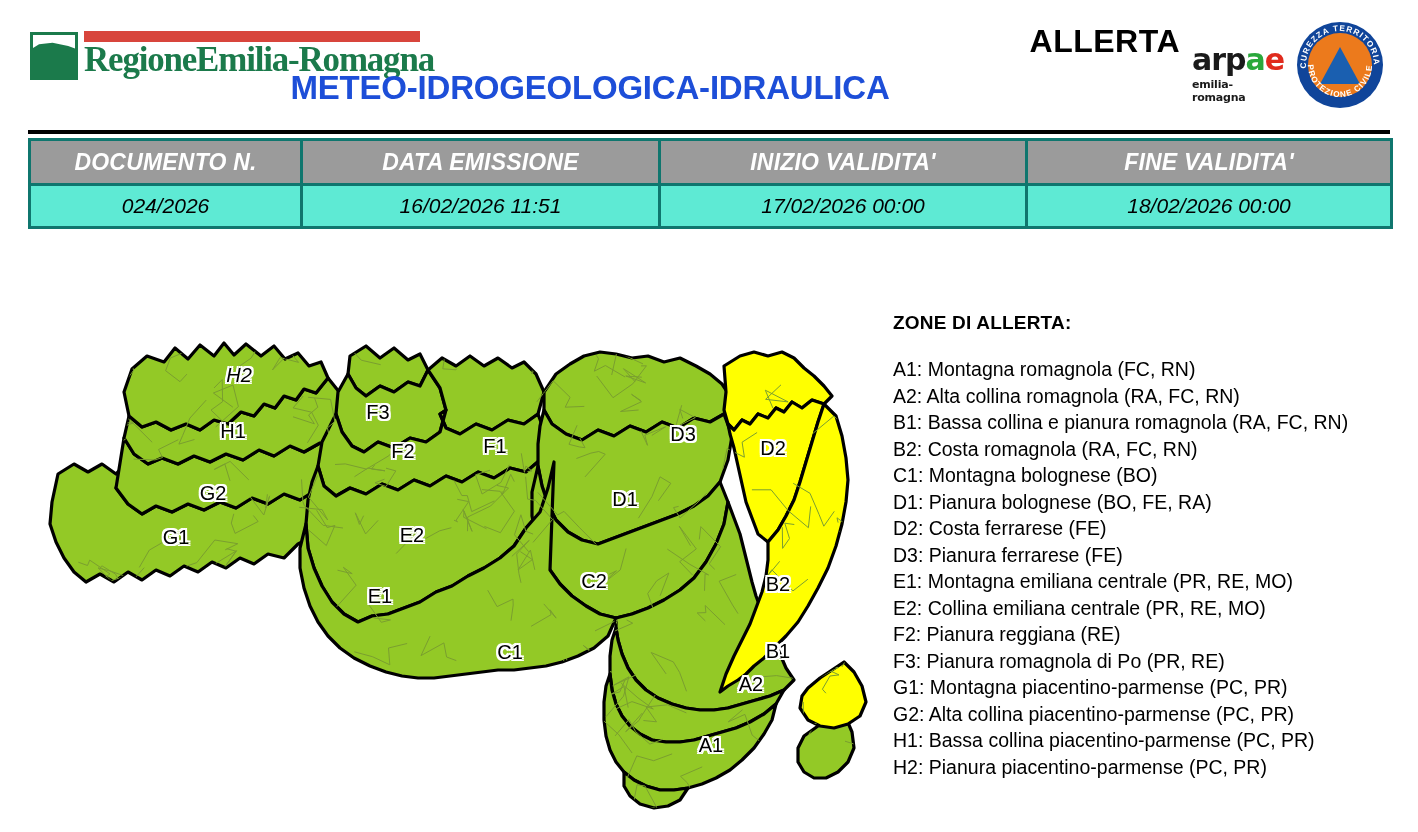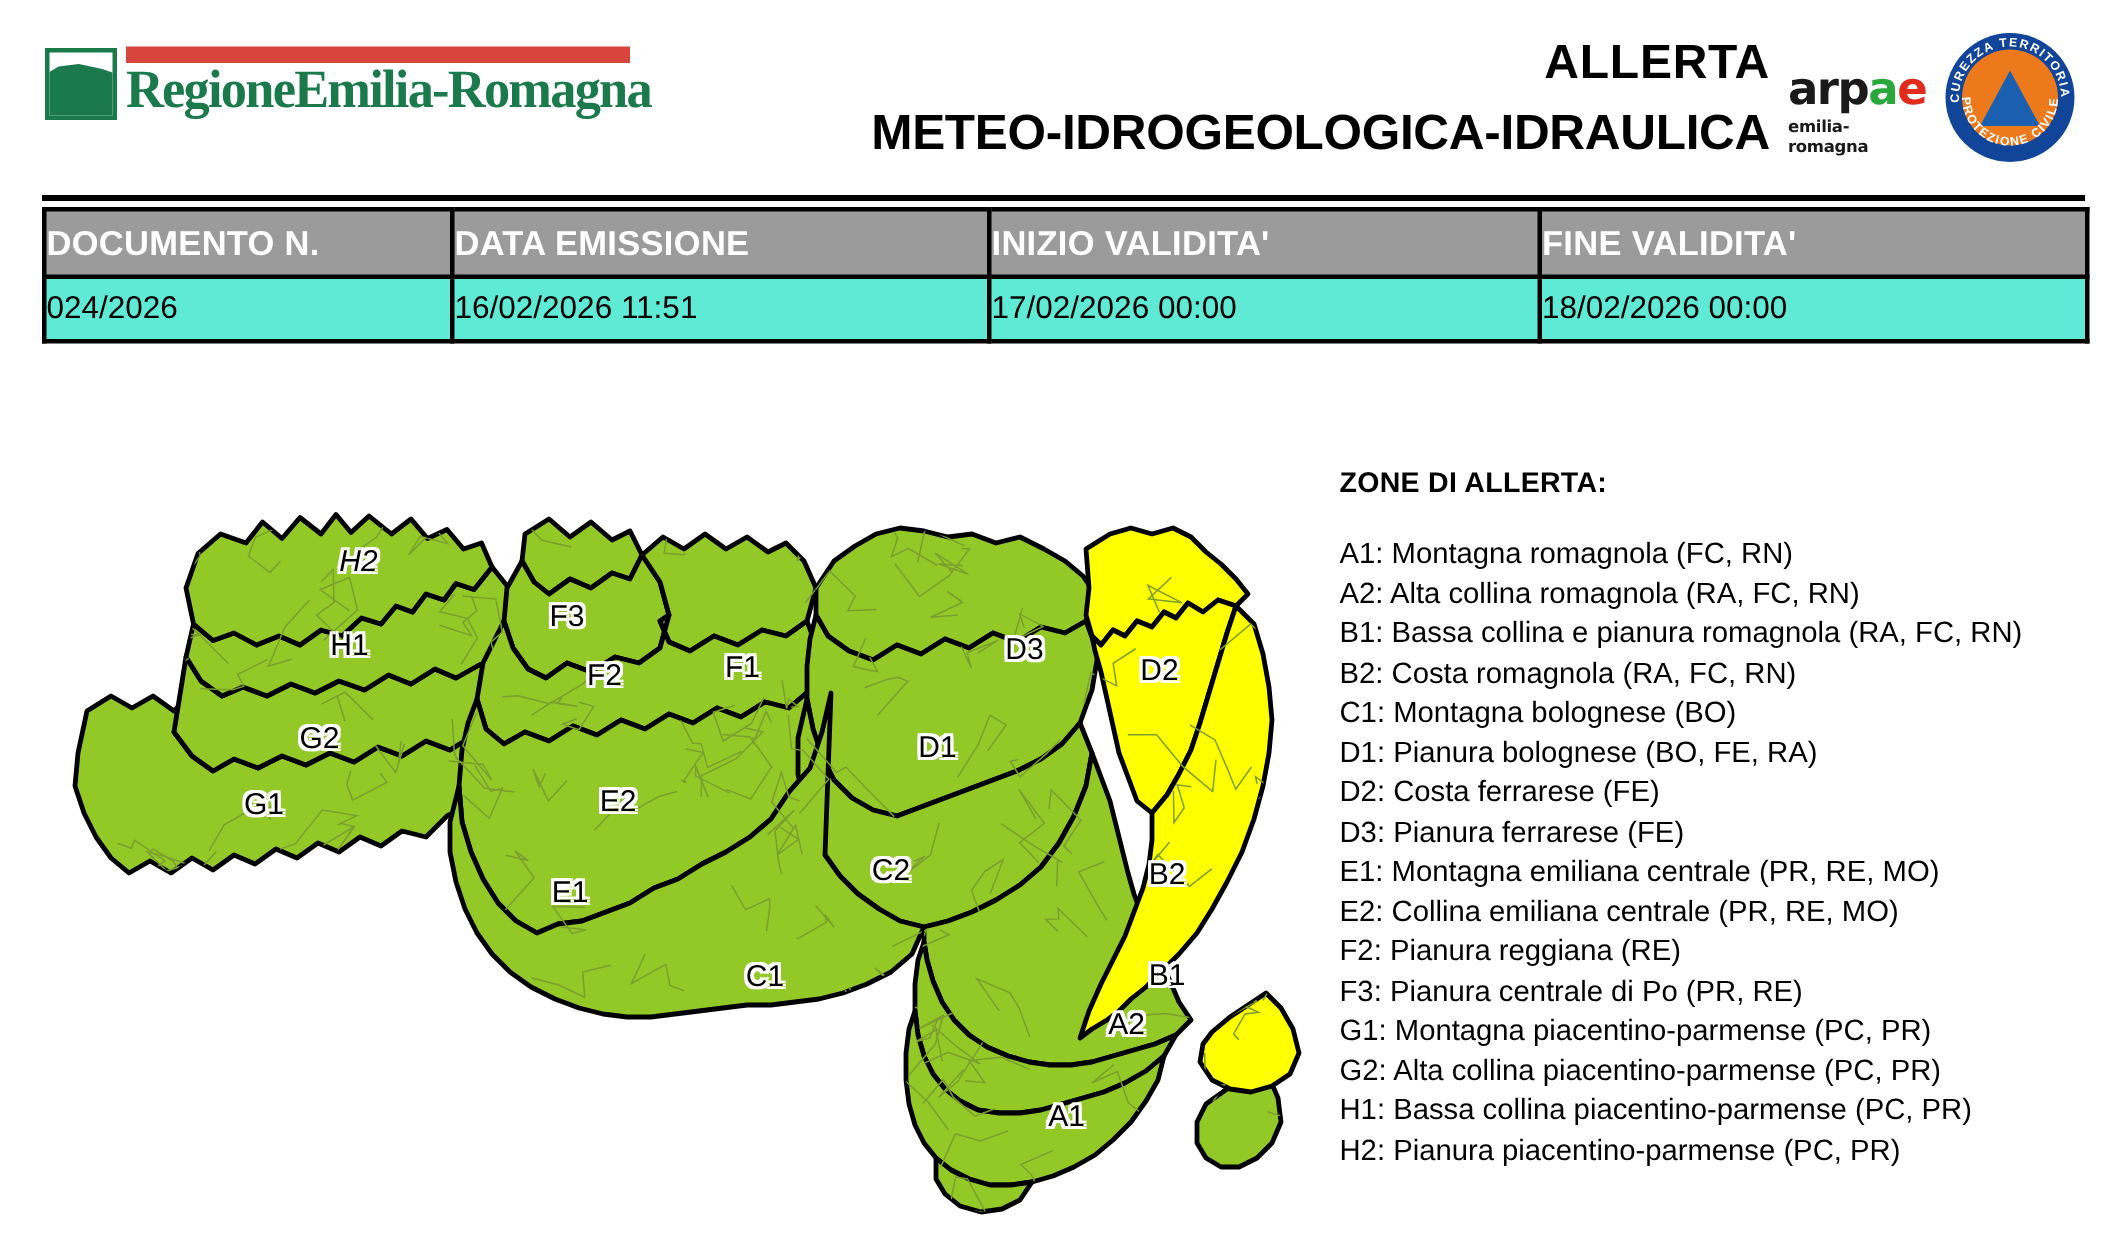--- a/index.html
+++ b/index.html
@@ -43,22 +43,22 @@
 
   
   #title-allerta{
     position:absolute;left:0;top:18px;width:1180px;
     text-align:right;
     font-size:32px;font-weight:bold;color:#000;letter-spacing:0.5px;
     line-height:46px;
   }
   #title-sub{
     position:absolute;left:0;top:70px;width:1180px;
-    text-align:right;
-    font-size:33px;font-weight:bold;color:#000000;letter-spacing:-0.2px;
+    text-align:center;
+    font-size:33px;font-weight:bold;color:#1d4ed8;letter-spacing:-0.2px;
     line-height:36px;
   }
 
   
   #arpae-logo{position:absolute;left:1192px;top:45px;width:92px;height:52px;}
   #arpae-word{
     font-size:30px;font-weight:bold;line-height:30px;letter-spacing:-1px;
     font-family:"DejaVu Sans", sans-serif;
   }
   #arpae-word .k{color:#1a1a1a;}
@@ -91,21 +91,21 @@
   #header-rule{
     position:absolute;left:28px;top:130px;width:1362px;height:4px;background:#000;
   }
 
   
   #doc-table{
     position:absolute;left:28px;top:138px;width:1362px;
     border-collapse:collapse;table-layout:fixed;
   }
   #doc-table th,#doc-table td{
-    border:3px solid #000000;text-align:left;padding:0;
+    border:3px solid #0f766e;text-align:center;padding:0;font-style:italic;
   }
   #doc-table th{
     background:#9b9b9b;color:#ffffff;
     font-size:23px;font-weight:bold;height:42px;letter-spacing:0.2px;
   }
   #doc-table td{
     background:#5eead4;color:#000;
     font-size:21px;height:40px;
   }
   col.c1{width:272px;}
@@ -438,19 +438,19 @@
       <div class="legend-line">A2: Alta collina romagnola (RA, FC, RN)</div>
       <div class="legend-line">B1: Bassa collina e pianura romagnola (RA, FC, RN)</div>
       <div class="legend-line">B2: Costa romagnola (RA, FC, RN)</div>
       <div class="legend-line">C1: Montagna bolognese (BO)</div>
       <div class="legend-line">D1: Pianura bolognese (BO, FE, RA)</div>
       <div class="legend-line">D2: Costa ferrarese (FE)</div>
       <div class="legend-line">D3: Pianura ferrarese (FE)</div>
       <div class="legend-line">E1: Montagna emiliana centrale (PR, RE, MO)</div>
       <div class="legend-line">E2: Collina emiliana centrale (PR, RE, MO)</div>
       <div class="legend-line">F2: Pianura reggiana (RE)</div>
-      <div class="legend-line">F3: Pianura centrale di Po (PR, RE)</div>
+      <div class="legend-line">F3: Pianura romagnola di Po (PR, RE)</div>
       <div class="legend-line">G1: Montagna piacentino-parmense (PC, PR)</div>
       <div class="legend-line">G2: Alta collina piacentino-parmense (PC, PR)</div>
       <div class="legend-line">H1: Bassa collina piacentino-parmense (PC, PR)</div>
       <div class="legend-line">H2: Pianura piacentino-parmense (PC, PR)</div>
     </div>
 </div>
 
 </body></html>

